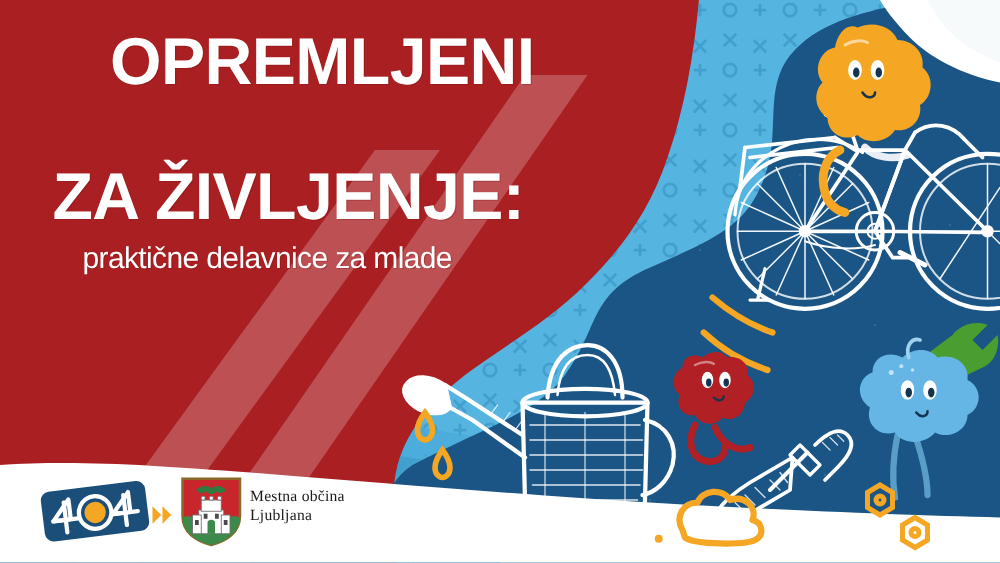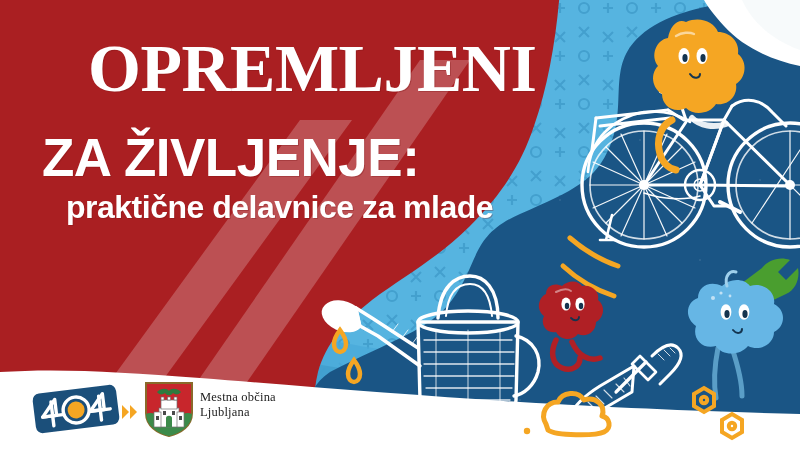--- a/index.html
+++ b/index.html
@@ -12,23 +12,23 @@
   
   #headline{
     position:absolute;left:0;top:0;width:800px;height:260px;
     z-index:40;pointer-events:none;
   }
   .line{
     position:absolute;color:#ffffff;font-weight:700;
     letter-spacing:-0.5px;white-space:nowrap;
     text-shadow:1px 1px 0 rgba(120,20,20,.30);
   }
-  #t1{left:88px;top:40px;font-size:68px;line-height:56px;font-family:Liberation Serif, serif;}
+  #t1{left:88px;top:22px;font-size:53px;line-height:56px;}
   #t2{left:42px;top:92px;font-size:53px;line-height:56px;margin-top:38px;}
-  #t3{left:66px;top:192px;font-size:32px;line-height:30px;font-weight:700;}
+  #t3{left:66px;top:192px;font-size:24px;line-height:30px;font-weight:400;}
   
   #footer{
     position:absolute;left:0;bottom:0;width:800px;height:78px;z-index:60;
   }
   #logo404{position:absolute;left:30px;top:9px;width:110px;height:56px;}
   #crest{position:absolute;left:143px;top:8px;width:52px;height:58px;}
   #mol-text{
     position:absolute;left:200px;top:18px;
     font-family:Liberation Serif, serif;font-size:12.5px;line-height:15px;
     color:#1a1a1a;letter-spacing:.2px;

